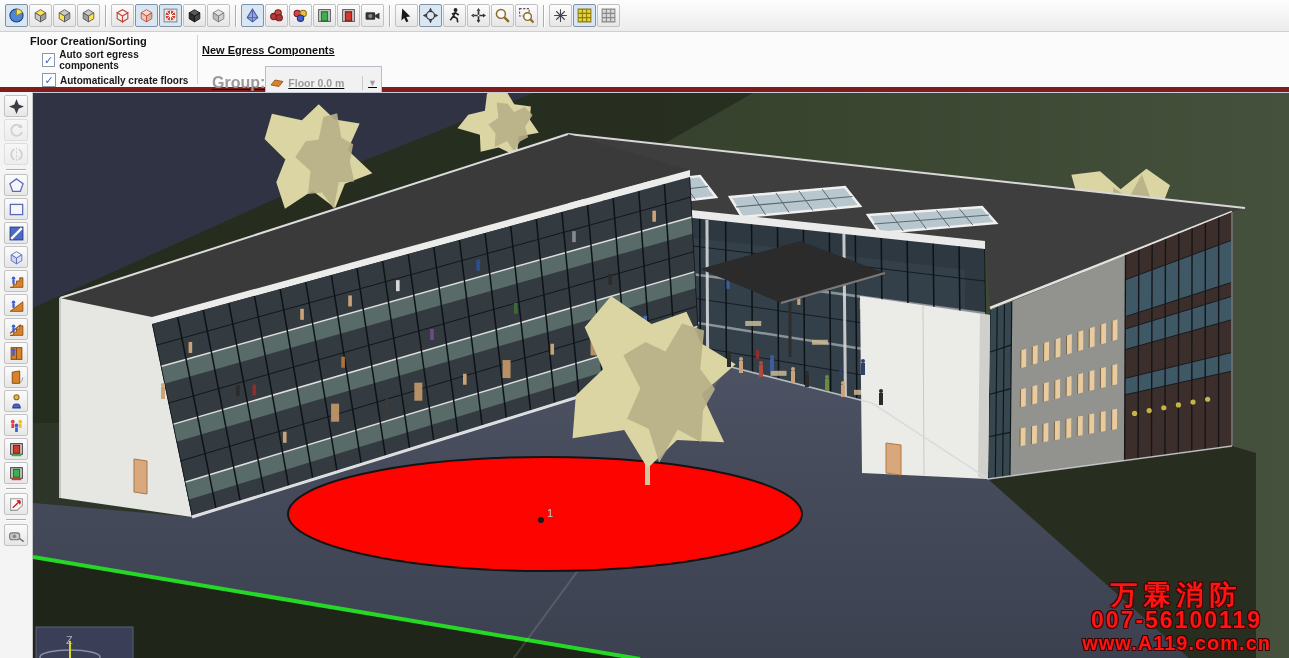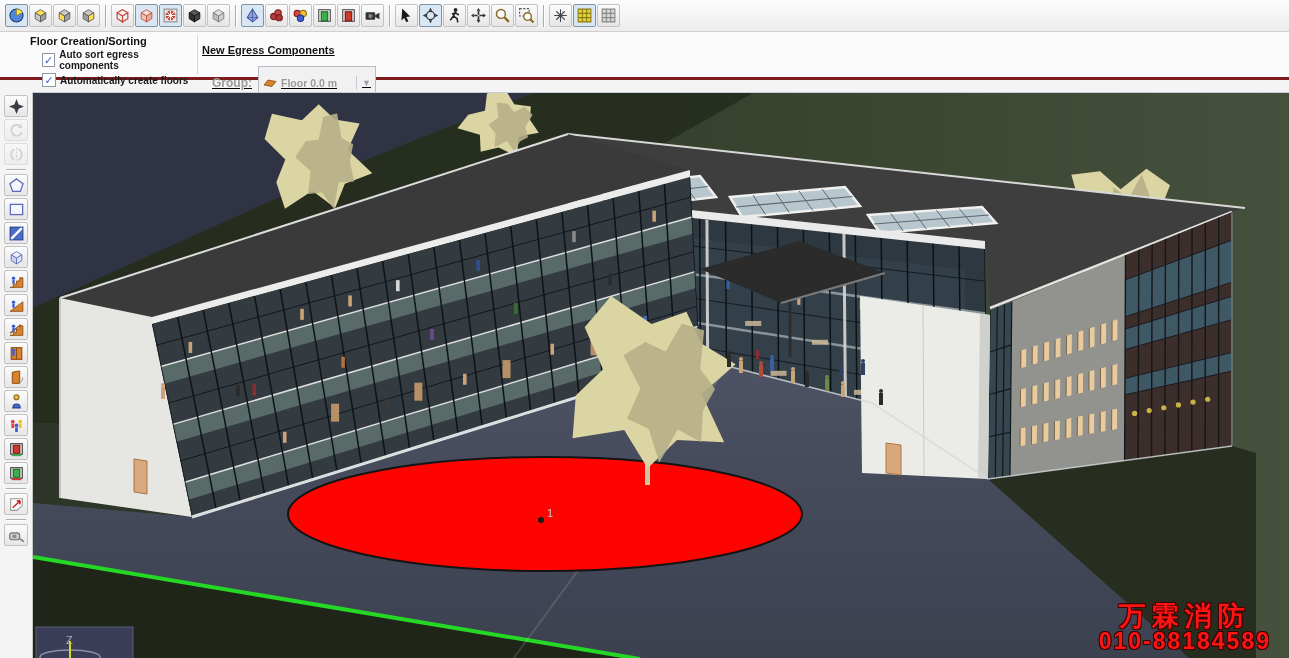--- a/index.html
+++ b/index.html
@@ -10,38 +10,38 @@
     background:linear-gradient(#fdfdfd,#ececec);border-bottom:1px solid #cfcfcf;
     display:flex;align-items:center;padding-left:5px;box-sizing:border-box;gap:1px;}
   .tbtn{width:23px;height:23px;display:flex;align-items:center;justify-content:center;
     border:1px solid #c2c2c2;border-radius:2px;background:linear-gradient(#fcfcfc,#e6e6e6);
     box-sizing:border-box;cursor:pointer;}
   .tbtn.active{border:1px solid #7e93a8;background:#d9e7f5;}
   .tbtn.disabled{opacity:.45;}
   .tbtn svg{display:block;}
   .tsep{width:1px;height:22px;background:#adadad;margin:0 4px;box-shadow:1px 0 0 #fff;}
   
-  .ribbon{position:absolute;left:0;top:32px;width:100%;height:48px;background:#fbfbfb;
-    border-bottom:3px solid #7f1d1d;box-sizing:border-box;}
+  .ribbon{position:absolute;left:0;top:32px;width:100%;height:60px;background:#fbfbfb;
+    border-bottom:5px solid #7f1d1d;box-sizing:border-box;}
   .rib-title{font-size:11px;font-weight:bold;color:#111;}
   .grp-floor{position:absolute;left:30px;top:3px;width:162px;}
   .grp-egress{position:absolute;left:202px;top:12px;width:180px;text-decoration:underline;}
   .rib-divider{position:absolute;left:197px;top:3px;bottom:3px;width:1px;background:#d4d4d4;}
   .cb-row{display:flex;align-items:center;margin:2px 0 0 12px;}
   .cb{width:12px;height:12px;border:1px solid #8a98a8;background:#fff;margin-right:4px;
       display:flex;align-items:center;justify-content:center;font-size:11px;line-height:10px;
       color:#3a5fd0;font-weight:bold;}
   .cb.checked::after{content:"\2713";}
   .cb-label{font-size:10px;font-weight:bold;color:#1a1a1a;}
   .fh-row{display:flex;align-items:center;margin:3px 0 0 28px;}
   .fh-label{font-size:10.5px;font-weight:bold;color:#1a1a1a;margin-right:4px;}
   .fh-input{width:66px;height:14px;border:1px solid #9aa2ae;font-size:10.5px;padding:0 3px;
       font-family:"Liberation Sans",sans-serif;}
   .grp-row{display:flex;align-items:center;margin:10px 0 0 10px;}
-  .grp-label{font-size:12px;font-weight:bold;color:#9a9a9a;margin-right:6px;}
+  .grp-label{font-size:16px;font-weight:bold;color:#9a9a9a;}
   .combo{width:118px;height:20px;border:1px solid #b8bcc4;background:#f1f1f1;display:flex;
       align-items:center;padding:16px 4px;box-sizing:border-box;color:#9a9a9a;font-size:10.5px;
       font-weight:bold;cursor:default;}
   .combo .txt{flex:1;margin-left:4px;white-space:nowrap;overflow:hidden;}
   .combo .arr{color:#9aa0a8;font-size:9px;border-left:1px solid #c8ccd2;padding-left:5px;height:14px;
       display:flex;align-items:center;}
   
   .toolbar-left{position:absolute;left:0;top:92px;bottom:0;width:33px;background:#f4f4f4;
      border-right:1px solid #c6c6c6;box-sizing:border-box;display:flex;flex-direction:column;
      align-items:center;padding-top:3px;gap:2px;}
@@ -716,16 +716,17 @@
       <g>
         <rect x="3" y="534" width="97" height="40" fill="#3a3f57" stroke="#5a5f77" stroke-width="1"></rect>
         <text x="33" y="551" font-size="11" fill="#aab0c0">Z</text>
         <ellipse cx="37" cy="564" rx="30" ry="7" fill="none" stroke="#8890a8" stroke-width="1.5"></ellipse>
         <line x1="37" y1="548" x2="37" y2="566" stroke="#d8d820" stroke-width="2"></line>
       </g>
     </svg>
 
     <div class="watermark">
       <div class="wm1">万霖消防</div>
-      <div class="wm2">010-88184589</div>
+      <div class="wm2">007-56100119</div>
+      <div class="wm3">www.A119.com.cn</div>
     </div>
   </div>
 </div>
 
 </body></html>

